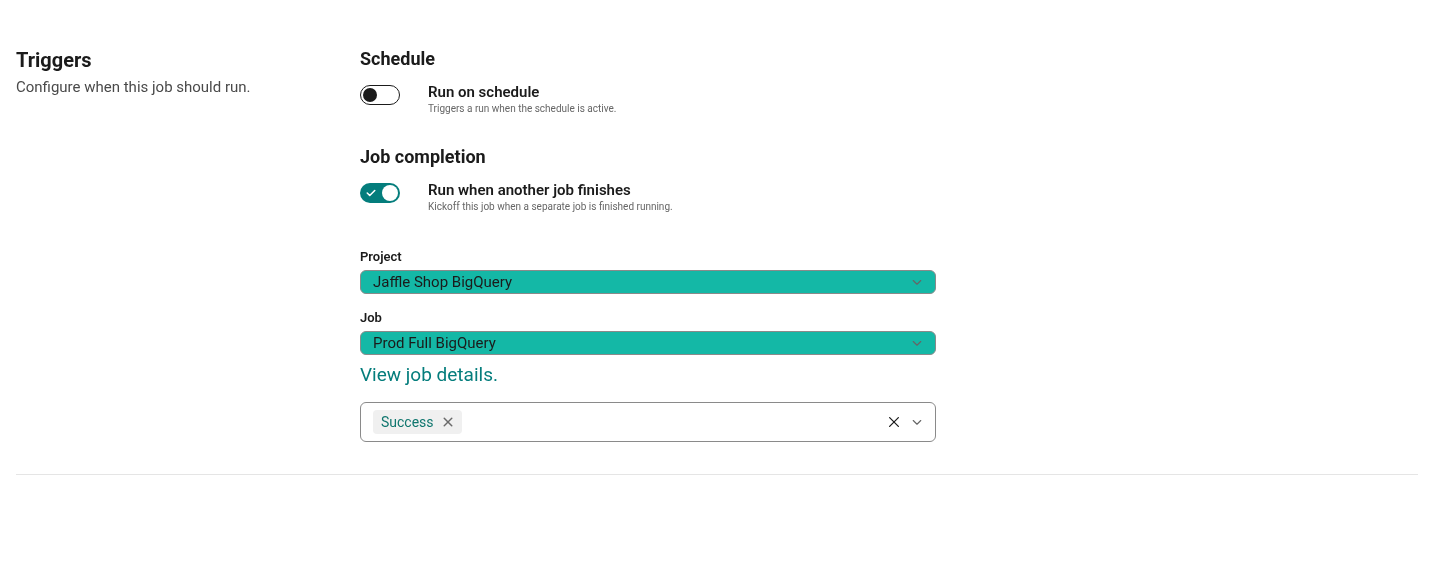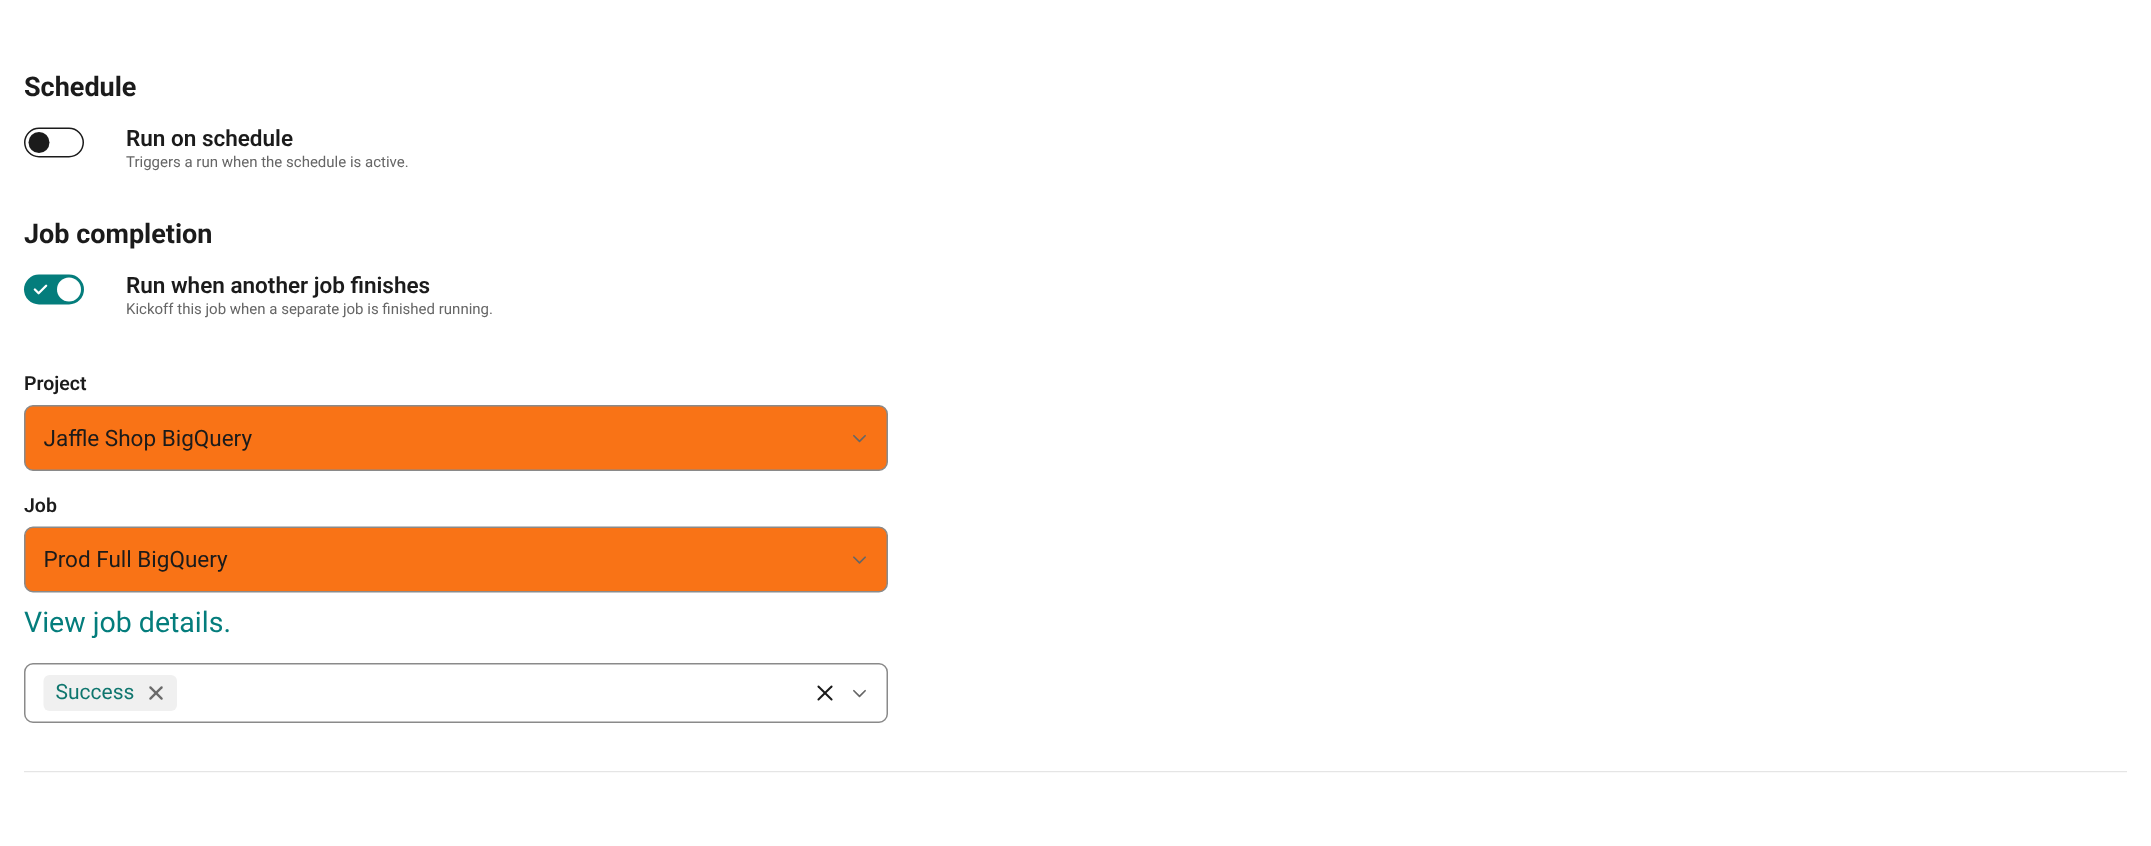--- a/index.html
+++ b/index.html
@@ -109,25 +109,25 @@
       font-size: 13px;
       font-weight: 600;
       color: #1b1b1b;
       margin-bottom: 6px;
     }
     .select {
       display: flex;
       align-items: center;
       justify-content: space-between;
       width: 100%;
-      height: 44px;
+      height: 24px;
       padding: 0 12px;
       border: 1px solid #8a8a8a;
       border-radius: 6px;
-      background: #f97316;
+      background: #14b8a6;
       cursor: pointer;
       font-size: 15px;
       color: #1b1b1b;
     }
     .select-icons {
       display: flex;
       align-items: center;
       gap: 10px;
     }
     .chevron-icon {
@@ -189,20 +189,24 @@
     .hr {
       border: none;
       border-top: 1px solid #e5e5e5;
       margin: 32px 16px 0 16px;
     }
   </style>
 </head>
 <body>
 
 <div class="container">
+  <aside class="sidebar">
+    <h2 class="sidebar-title">Triggers</h2>
+    <p class="sidebar-desc">Configure when this job should run.</p>
+  </aside>
 
   <main class="main">
 
     <h3 class="section-heading">Schedule</h3>
     <div class="toggle-row">
       <div class="toggle toggle-off">
         <div class="knob"></div>
       </div>
       <div class="toggle-text">
         <div class="toggle-title">Run on schedule</div>

